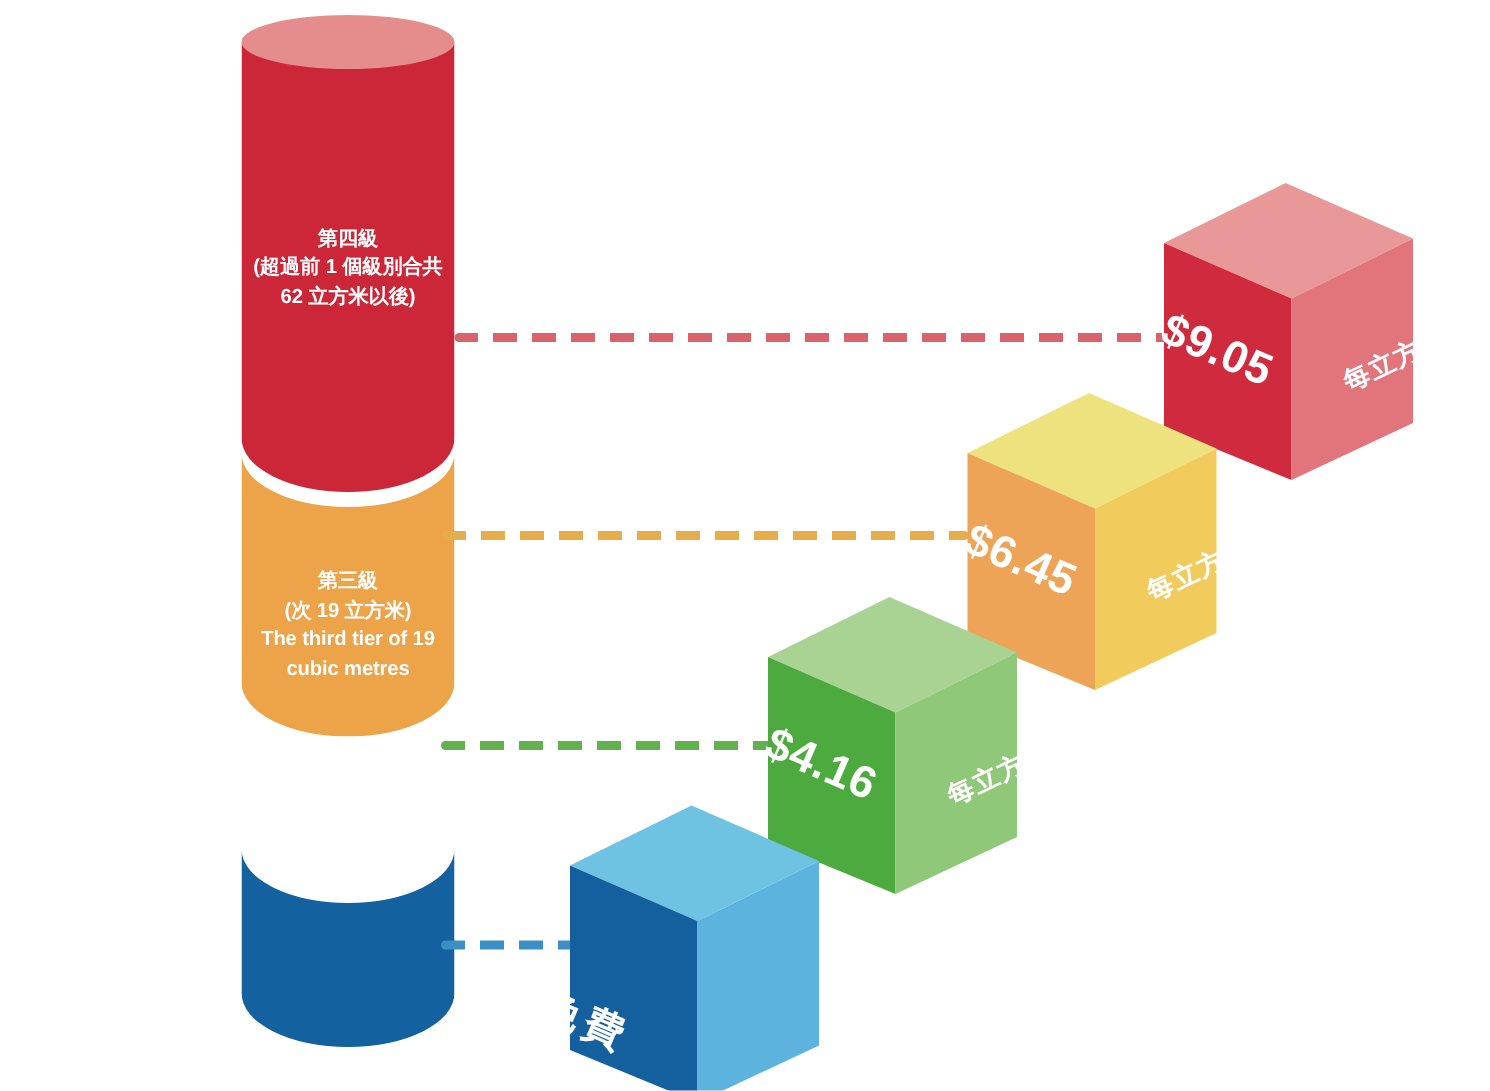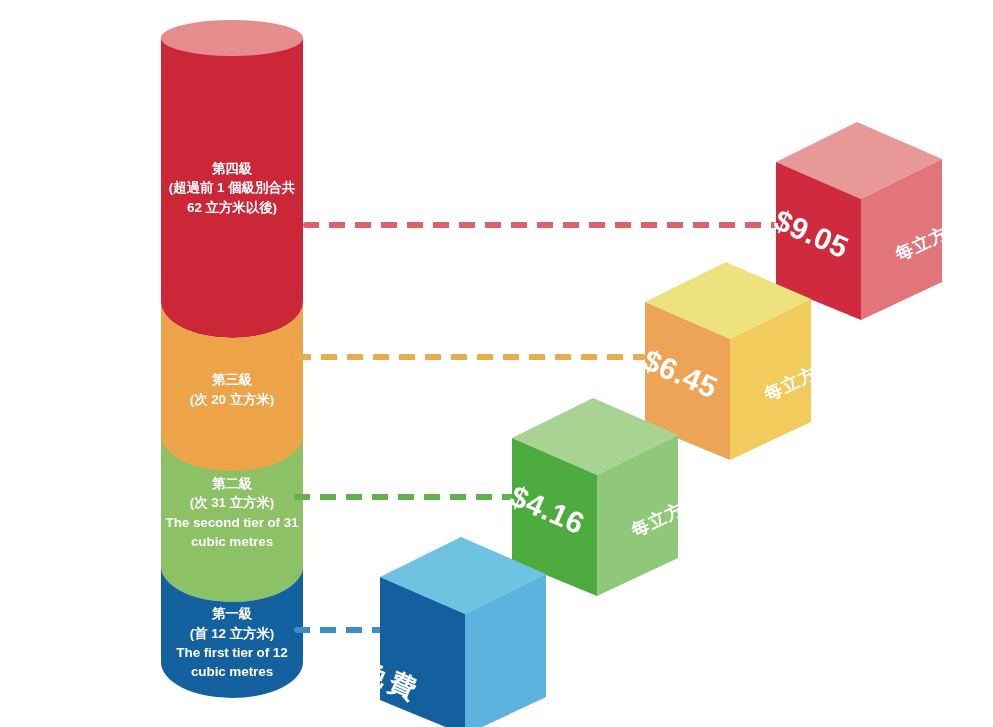--- a/index.html
+++ b/index.html
@@ -54,61 +54,47 @@
   }
   .freetext .cjkline { font-size: 27px; letter-spacing: 4px; }
 </style>
 </head>
 <body>
 
 <div id="stage">
 
   <div class="cylinder">
 
-    <div class="band" style="top:18px; height:300px;">
+    <div class="band" style="top:8px; height:300px;">
       <svg width="142" height="318" viewBox="0 0 142 318" style="position:absolute;left:0;top:-18px;">
         <path d="M0,18 L0,282 A71,36 0 0,0 142,282 L142,18 Z" fill="#cc2738"></path>
         <ellipse cx="71" cy="18" rx="71" ry="18" fill="#e58c8c"></ellipse>
       </svg>
       <div class="label">
         <div class="cjk">第四級</div>
         <div class="cjk">(超過前 1 個級別合共 62 立方米以後)</div>
       </div>
     </div>
 
-    <div class="band" style="top:282px; height:153px;">
+    <div class="band" style="top:282px; height:153px;align-items:flex-end;">
       <svg width="142" height="189" viewBox="0 0 142 189" style="position:absolute;left:0;top:0;">
         <path d="M0,0 L0,153 A71,36 0 0,0 142,153 L142,0 A71,36 0 0,1 0,0 Z" fill="#eda449"></path>
       </svg>
       <div class="label" style="margin-top:22px;">
         <div class="cjk">第三級</div>
-        <div class="cjk">(次 20 立方米)</div>
+        <div class="cjk">(次 19 立方米)</div>
+        <div>The third tier of 19 cubic metres</div>
       </div>
     </div>
 
-    <div class="band" style="top:415px; height:131px;">
-      <svg width="142" height="167" viewBox="0 0 142 167" style="position:absolute;left:0;top:0;">
-        <path d="M0,0 L0,131 A71,36 0 0,0 142,131 L142,0 A71,36 0 0,1 0,0 Z" fill="#8dc165"></path>
-      </svg>
-      <div class="label" style="margin-top:24px;">
-        <div class="cjk">第二級</div>
-        <div class="cjk">(次 31 立方米)</div>
-        <div>The second tier of 31 cubic metres</div>
-      </div>
-    </div>
 
     <div class="band" style="top:546px; height:132px;">
       <svg width="142" height="132" viewBox="0 0 142 132" style="position:absolute;left:0;top:0;">
         <path d="M0,0 L0,96 A71,36 0 0,0 142,96 L142,0 A71,36 0 0,1 0,0 Z" fill="#14619f"></path>
       </svg>
-      <div class="label" style="margin-top:22px;">
-        <div class="cjk">第一級</div>
-        <div class="cjk">(首 12 立方米)</div>
-        <div>The first tier of 12 cubic metres</div>
-      </div>
     </div>
   </div>
 
   <div class="dash" style="left:303px; top:222px; width:477px;
               background-image: repeating-linear-gradient(to right, #d9626b 0 16px, rgba(0,0,0,0) 16px 26px);"></div>
   <div class="dash" style="left:295px; top:354px; width:351px;
               background-image: repeating-linear-gradient(to right, #e5ae4a 0 16px, rgba(0,0,0,0) 16px 26px);"></div>
   <div class="dash" style="left:294px; top:494px; width:221px;
               background-image: repeating-linear-gradient(to right, #62b04e 0 16px, rgba(0,0,0,0) 16px 26px);"></div>
   <div class="dash" style="left:294px; top:627px; width:88px;

